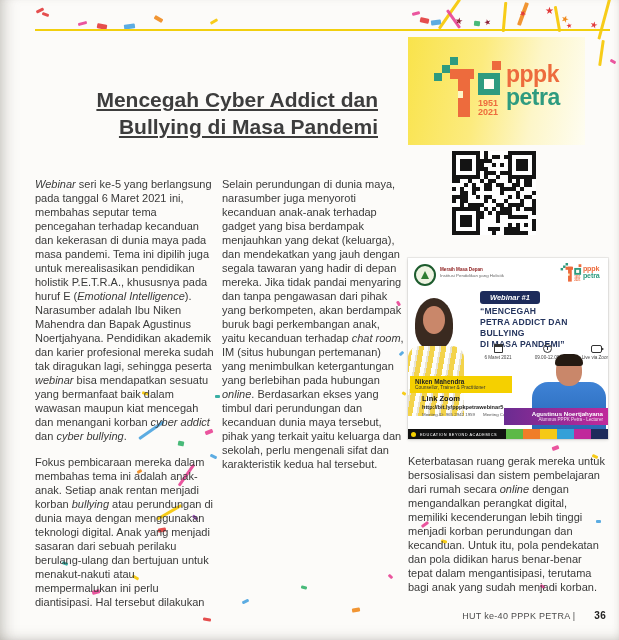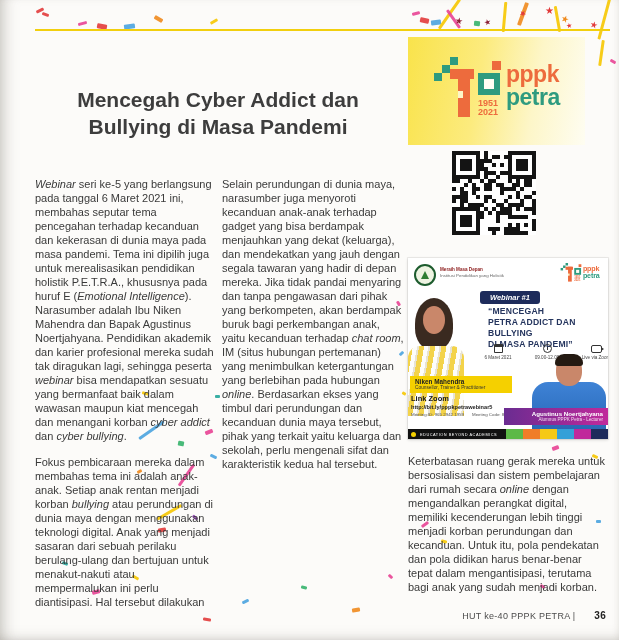--- a/index.html
+++ b/index.html
@@ -6,22 +6,22 @@
   html,body { width:619px; height:640px; }
   body { font-family:"Liberation Sans", sans-serif; background:#efede9; }
   .page { position:relative; width:619px; height:640px; background:#fcfbf9; overflow:hidden;
           box-shadow: inset 14px 0 16px -12px rgba(120,115,105,.45), inset 0 -10px 14px -10px rgba(120,115,105,.35), inset -4px 0 8px -6px rgba(120,115,105,.25); }
   .topline { position:absolute; left:35px; top:29px; width:575px; height:2px; background:#f2cf0e; }
   .banner { position:absolute; left:35px; top:38px; width:365px; height:27px; background:#f7e400;
             display:flex; align-items:center; justify-content:center; }
   .banner span { font-size:13px; font-weight:bold; letter-spacing:1.2px; color:#3c3c3c; }
   .logo-box { position:absolute; left:408px; top:37px; width:177px; height:108px;
               background:linear-gradient(100deg,#f9e34b 0%,#fceb7e 40%,#fdf6c8 70%,#fefdf2 100%); }
-  .title { position:absolute; left:58px; top:86px; width:320px; text-align:center;
-           font-size:21px; line-height:27px; font-weight:600; color:#3d3d3d; }
+  .title { position:absolute; left:58px; top:86px; width:320px; text-align:right;
+           font-size:21px; line-height:27px; font-weight:600; color:#3d3d3d;text-decoration:underline; }
   .col { position:absolute; width:184px; font-size:11px; line-height:14px; color:#3a3a3a; text-align:left; }
   .col1 { left:35px; top:177px; }
   .col2 { left:222px; top:177px; }
   .col3 { left:408px; top:454px; width:199px; }
   .para { margin:0 0 12px 0; }
   .it { font-style:italic; }
   .footer { position:absolute; right:13px; top:610px; font-size:9px; color:#4c4c4c; letter-spacing:.3px; }
   .footer b { font-size:10px; color:#222; margin-left:16px; }
 
   
@@ -50,21 +50,21 @@
   .poster { position:absolute; left:408px; top:258px; width:200px; height:181px; background:#fff;
             box-shadow:0 0 0 1px rgba(0,0,0,.06), 0 1px 3px rgba(0,0,0,.15); overflow:hidden; }
   .p-emblem { position:absolute; left:6px; top:6px; width:22px; height:22px; border-radius:50%;
               border:2px solid #1d5c2e; background:#eef4e2; display:flex; align-items:center; justify-content:center; }
   .p-emblem i { display:block; width:0; height:0; border-left:4px solid transparent; border-right:4px solid transparent; border-bottom:8px solid #2e7d32; }
   .p-tag { position:absolute; left:32px; top:9px; }
   .p-tag .t1 { font-size:4.6px; font-weight:bold; color:#8b1a1a; line-height:6px; }
   .p-tag .t2 { font-size:4.4px; color:#666; line-height:6px; }
   .p-badge { position:absolute; left:72px; top:33px; background:#1d2b5b; color:#fff; font-weight:bold; font-style:italic;
              font-size:7.5px; padding:2px 10px; border-radius:3px; }
-  .p-title { position:absolute; left:72px; top:48px; font-size:8.6px; line-height:11px; font-weight:bold; color:#25355e; letter-spacing:.2px;margin-left:8px; }
+  .p-title { position:absolute; left:72px; top:48px; font-size:8.6px; line-height:11px; font-weight:bold; color:#25355e; letter-spacing:.2px; }
   .p-meta { position:absolute; left:72px; top:86px; display:flex; gap:13px; }
   .p-meta .m { display:flex; flex-direction:column; align-items:center; width:36px; }
   .p-meta .lab { font-size:4.6px; color:#444; margin-top:2px; white-space:nowrap; }
   .i-cal { width:9px; height:9px; border:1.3px solid #333; border-top:3px solid #333; border-radius:1px; }
   .i-clock { width:9px; height:9px; border:1.3px solid #333; border-radius:50%; position:relative; }
   .i-clock:after { content:""; position:absolute; left:3px; top:1.5px; width:1.3px; height:3px; background:#333; }
   .i-cam { width:11px; height:8px; border:1.3px solid #333; border-radius:2px; position:relative; margin-top:1px; }
   .i-cam:after { content:""; position:absolute; right:-3px; top:1px; border-top:2.5px solid transparent; border-bottom:2.5px solid transparent; border-left:3px solid #333; }
   .w-photo { position:absolute; left:0; top:36px; width:56px; height:122px; overflow:hidden; }
   .w-hair { position:absolute; left:7px; top:4px; width:38px; height:52px; border-radius:50% 50% 42% 42%; background:#3a2a20; }
@@ -72,21 +72,21 @@
   .w-body { position:absolute; left:0; top:52px; width:56px; height:70px; border-radius:12px 12px 0 0;
             background:repeating-linear-gradient(100deg,#f3d34a 0 5px,#fdfdfb 5px 9px,#e8e3d2 9px 11px); }
   .m-photo { position:absolute; right:0; top:96px; width:78px; height:85px; overflow:hidden; }
   .m-head { position:absolute; left:26px; top:2px; width:26px; height:30px; border-radius:46%; background:#c9876a; }
   .m-hair { position:absolute; left:25px; top:0; width:28px; height:12px; border-radius:12px 12px 4px 4px; background:#241a12; }
   .m-body { position:absolute; left:2px; top:28px; width:74px; height:57px; border-radius:16px 16px 0 0;
             background:linear-gradient(180deg,#3f83d6 0%,#2e6fc0 60%,#2a62aa 100%); }
   .lbl-y { position:absolute; left:2px; top:118px; width:102px; background:#f5d000; padding:2px 5px; }
   .lbl-y .n { font-size:6.4px; font-weight:bold; color:#222; line-height:7px; }
   .lbl-y .r { font-size:4.8px; color:#333; line-height:6px; }
-  .zoom-box { position:absolute; left:3px; top:136px; width:120px; }
+  .zoom-box { position:absolute; left:14px; top:136px; width:120px; }
   .zoom-box .z1 { font-size:7.5px; font-weight:bold; color:#111; line-height:9px; }
   .zoom-box .z2 { font-size:5.6px; font-weight:bold; color:#222; line-height:8px; }
   .zoom-box .z3 { font-size:4.4px; color:#555; line-height:7px; display:flex; gap:8px; }
   .lbl-p { position:absolute; right:0; top:150px; width:104px; text-align:right; padding:2px 5px;
            background:linear-gradient(90deg,#6a2c91,#c0299b); }
   .lbl-p .n { font-size:6.2px; font-weight:bold; color:#fff; line-height:7px; }
   .lbl-p .r { font-size:4.6px; color:#f3d9ef; line-height:6px; }
   .p-bar { position:absolute; left:0; top:171px; width:200px; height:10px; display:flex; }
   .p-bar .blk-txt { width:98px; background:#111; color:#fff; font-size:3.9px; letter-spacing:.5px;
                     display:flex; align-items:center; padding-left:12px; position:relative; }

